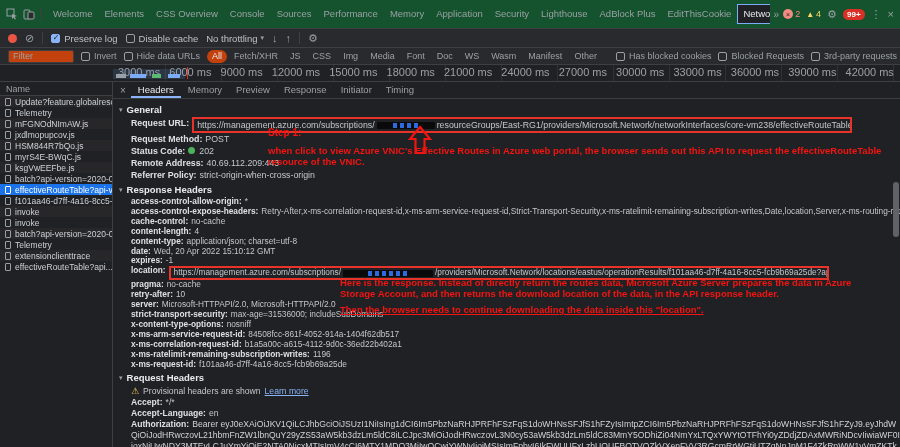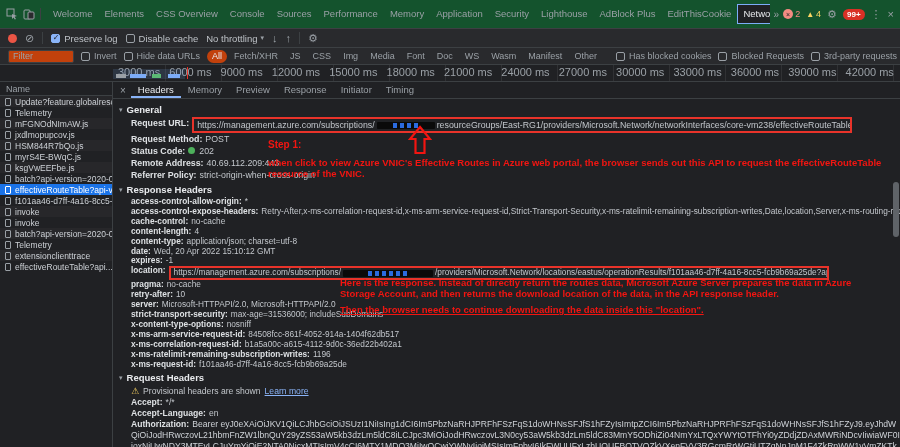--- a/index.html
+++ b/index.html
@@ -77,21 +77,21 @@
   .dot { display:inline-block; width:7px; height:7px; border-radius:50%; background:#4db05b; margin-right:4px; }
   .warnrow { display:flex; align-items:center; gap:4px; padding-left:18px; font-size:8.6px; color:#c3c7cc; line-height:12px; }
   .warn-ic { color:#fdd663; font-size:9px; }
   .link { color:#8ab4f8; text-decoration:underline; cursor:pointer; }
   .hrow.wrap { white-space:normal; word-break:break-all; }
   .blurred { filter:blur(0.7px); color:#cfd3d8; }
   .vthumb { position:absolute; right:1px; top:100px; width:6px; height:55px; background:#5f6368; border-radius:3px; }
   
   .annotation { position:absolute; z-index:10; color:#f21511; font-weight:bold; font-size:9.5px; line-height:11px; pointer-events:none; }
   #anno-step1 { left:268px; top:127px; width:625px; }
-  #anno-step1 .anno-title { font-size:10px; margin-bottom:7px;margin-top:12px; }
+  #anno-step1 .anno-title { font-size:10px; margin-bottom:7px; }
   #anno-resp { left:340px; top:277px; width:556px; }
   #anno-resp .gap { margin-top:5px;text-decoration:underline; }
   .anno-arrow { position:absolute; left:408px; top:125px; z-index:10; pointer-events:none; }
   .icnsvg { display:inline-flex; }
 </style>
 </head>
 <body>
 
 <div class="tabbar">
   <div class="lefticons">

